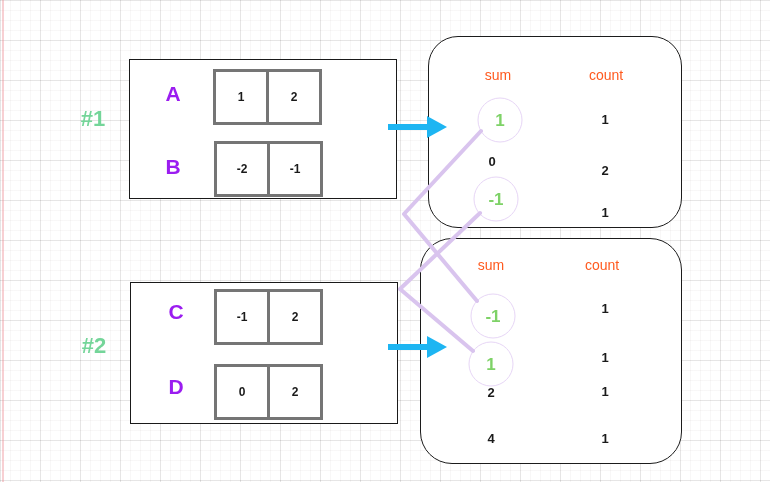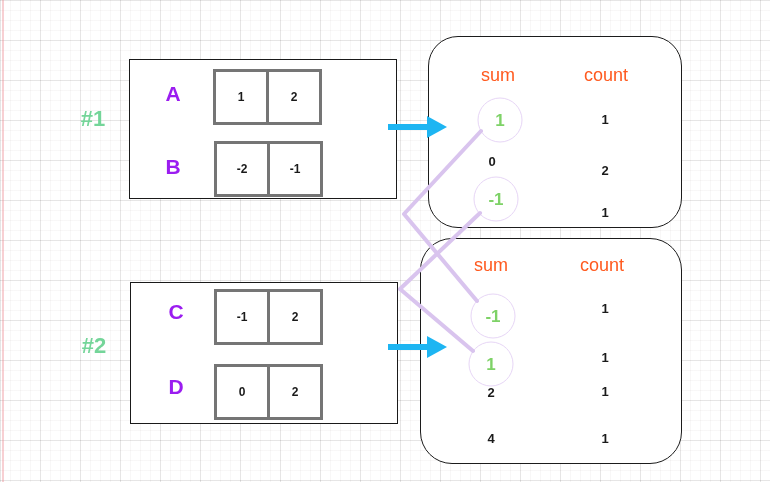--- a/index.html
+++ b/index.html
@@ -17,21 +17,21 @@
   .margin-line{position:absolute;left:2px;top:0;width:2px;height:100%;background:rgba(236,120,130,0.35);}
   .group-label{position:absolute;width:44px;text-align:center;font-size:22px;font-weight:bold;color:#74d599;line-height:24px;}
   .arr-box{position:absolute;background:#fff;border:1.5px solid #1a1a1a;}
   .arr-name{position:absolute;width:34px;text-align:center;font-size:21px;font-weight:bold;color:#9b1df0;line-height:24px;}
   .cells{position:absolute;display:flex;}
   .cell{width:50px;height:50px;border:3px solid #757575;margin-left:-3px;background:#fff;
         display:flex;align-items:center;justify-content:center;font-size:12px;font-weight:bold;color:#1a1a1a;}
   .cell:first-child{margin-left:0;}
   .rbox{position:absolute;background:#fff;border:1.5px solid #1c1c1c;}
   .ctr{position:absolute;transform:translate(-50%,-50%);white-space:nowrap;}
-  .hdr{font-size:18px;color:#ff5a1f;}
+  .hdr{font-size:14px;color:#ff5a1f;}
   .num{font-size:13px;font-weight:bold;color:#1a1a1a;}
   .hi-circle{position:absolute;transform:translate(-50%,-50%);width:43px;height:43px;border-radius:50%;
              border:1.5px solid #e7d6f6;background:#fff;display:flex;align-items:center;justify-content:center;}
   .hi-val{font-size:17px;font-weight:bold;color:#7ed267;}
   #overlay{position:absolute;left:0;top:0;z-index:6;pointer-events:none;}
   .arr-box,.rbox{z-index:1;}
 </style>
 </head>
 <body>
 

